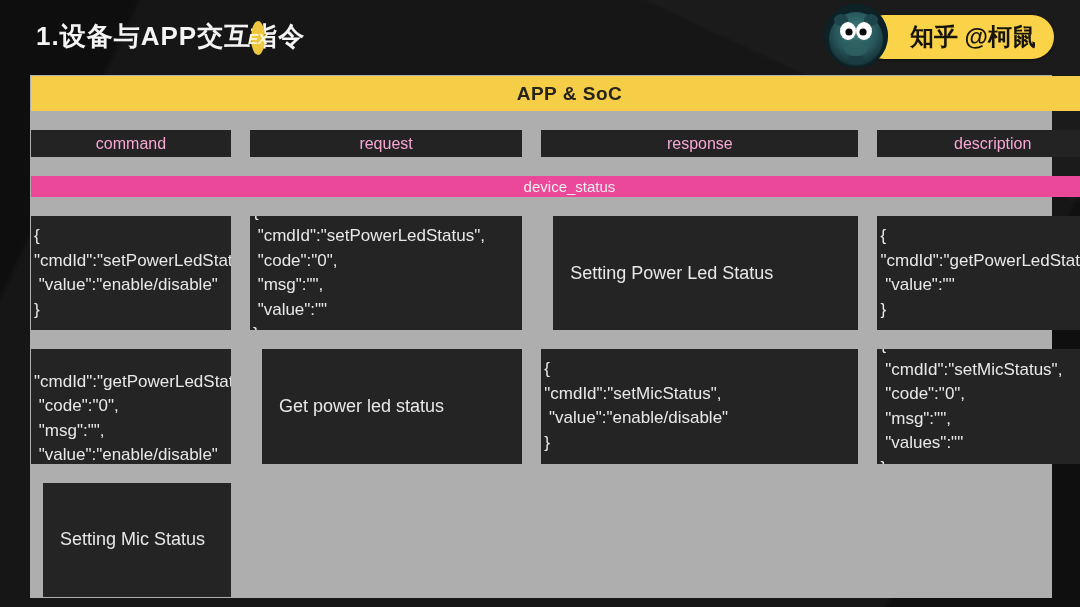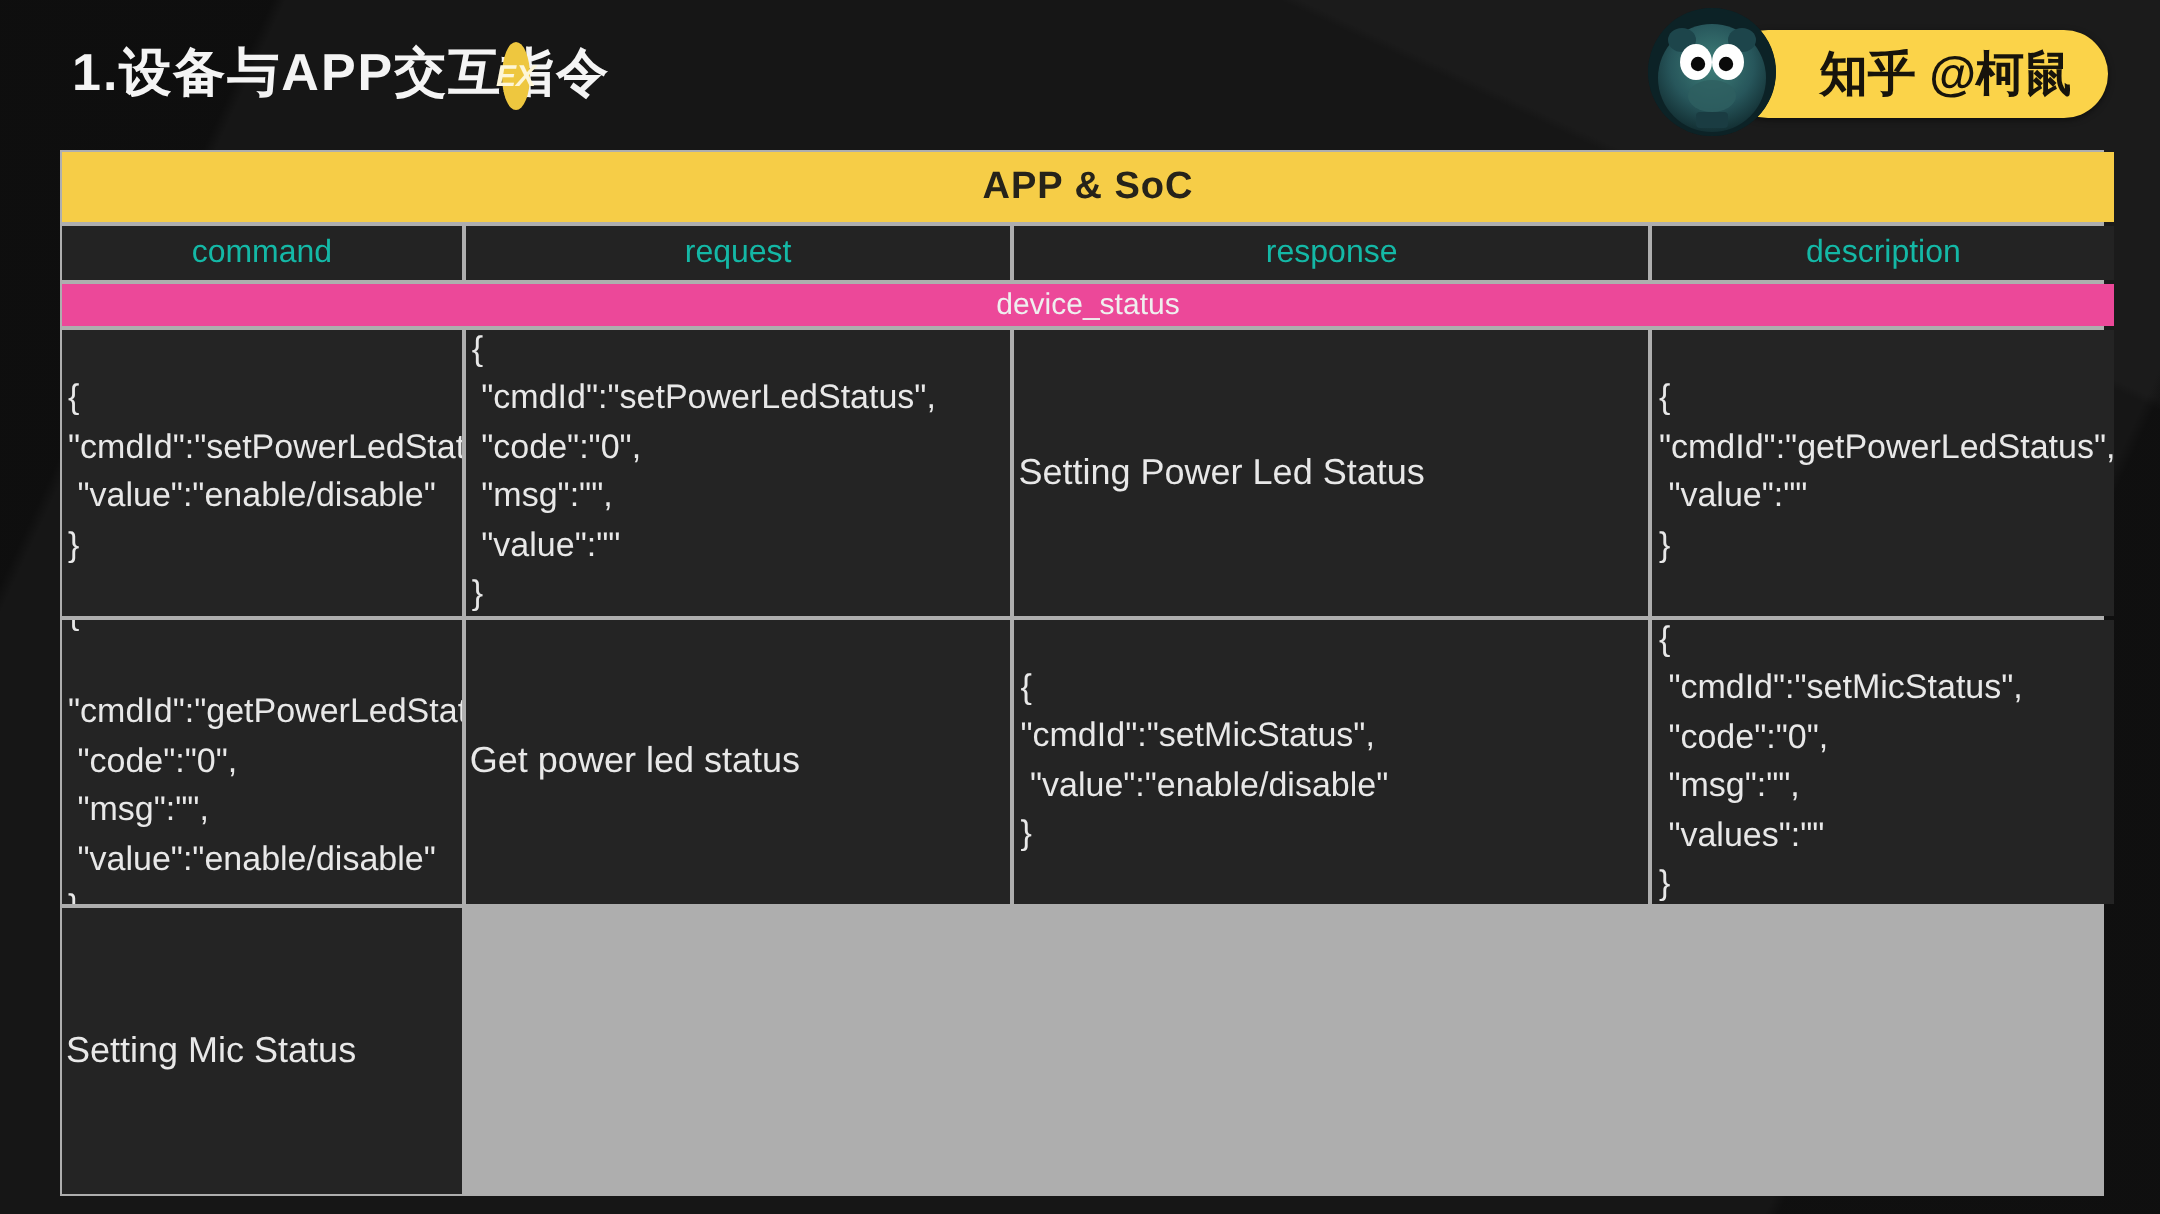--- a/index.html
+++ b/index.html
@@ -86,42 +86,42 @@
     left: 30px;
     top: 75px;
     width: 1022px;
     height: 523px;
     background: #aeaeae;          
     padding: 1px;
     box-sizing: border-box;
     display: grid;
     grid-template-columns: 19.6% 26.7% 31.1% 22.6%;
     grid-template-rows: 35px 27px 21px 1fr 1fr 1fr;
-    gap: 2px;
+    gap: 19px;
   }
   .cell {
     background: #242424;
     color: #e8e8e8;
     overflow: hidden;
   }
   .banner {
     grid-column: 1 / -1;
     background: #f6cd47;
     color: #26231a;
     font-size: 19px;
     font-weight: bold;
     display: flex;
     align-items: center;
     justify-content: center;
     letter-spacing: 0.5px;
   }
   .col-head {
     background: #232323;
     font-size: 16px;
-    color: #14b8a6;
+    color: #f9a8d4;
     display: flex;
     align-items: center;
     justify-content: center;
   }
   .section-row {
     grid-column: 1 / -1;
     background: #ec4899;
     font-size: 15px;
     color: #efefef;
     display: flex;
@@ -144,21 +144,22 @@
     font-family: "Liberation Sans", "DejaVu Sans", sans-serif;
     font-size: 17px;
     line-height: 24.5px;
     white-space: pre-wrap;
     color: #e8e8e8;
   }
   .cell-desc {
     display: flex;
     align-items: center;
     font-size: 18px;
-    padding-left: 2px;
+    padding-left: 17px;
+    margin-left: 12px;
   }
 </style>
 </head>
 <body>
 
 <div class="slide">
 
   <div class="page-title">1.设备与APP交互指令</div>
   <div class="ex-badge">EX</div>
 

